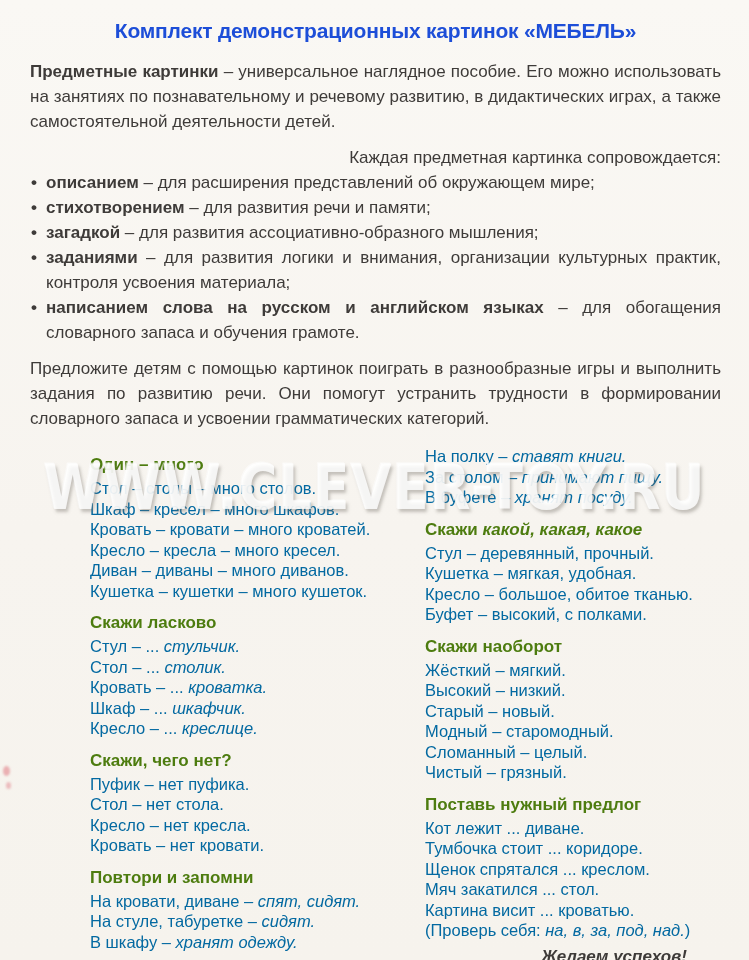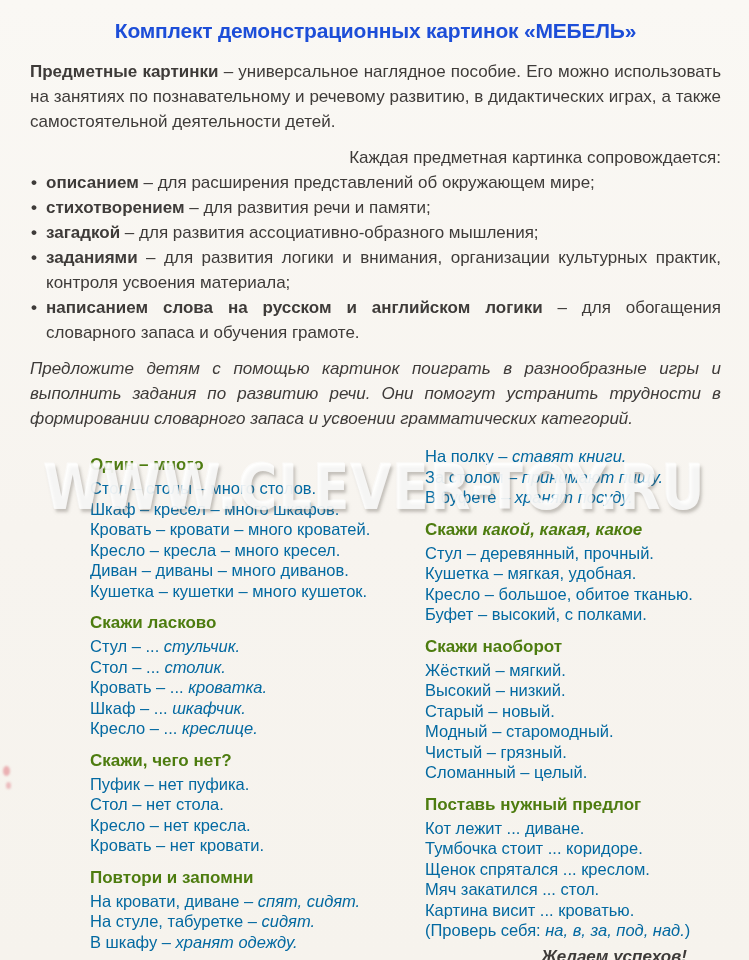--- a/index.html
+++ b/index.html
@@ -12,21 +12,21 @@
   .title{
     margin:0;font-size:21px;line-height:26px;font-weight:bold;text-align:center;
     color:#1d4ed8;letter-spacing:-0.2px;
   }
   .intro{margin:15px 0 0;font-size:17px;line-height:25px;text-align:justify;}
   .intro b,.b-lead{font-weight:bold;color:#39settings363432;}
   .acc-intro{margin:11px 0 0;font-size:17px;line-height:25px;text-align:right;}
   .bullets{margin:0;padding:0;list-style:none;font-size:17px;line-height:25px;text-align:justify;}
   .bullet{position:relative;padding-left:16px;}
   .bullet::before{content:"•";position:absolute;left:1px;font-weight:bold;}
-  .para2{margin:11px 0 0;font-size:17px;line-height:25px;text-align:justify;font-style:italic;}
+  .para2{margin:11px 0 0;font-size:17px;line-height:25px;text-align:justify;}
 
   .cols{display:flex;margin-top:15px;padding:0 20px 0 60px;}
   .col-left{width:335px;flex:none;}
   .col-right{flex:1;min-width:0;}
   .section{margin-top:11px;}
   .section:first-child{margin-top:0;}
   .sec-h{margin:8px 0 3px;font-size:17px;line-height:21px;font-weight:bold;color:#4d7c0f;}
   .sec-h em{font-style:italic;}
   .line{margin:0;font-size:16.5px;line-height:20.5px;color:#0369a1;}
   .line em{font-style:italic;}
@@ -59,21 +59,21 @@
 
   <ul class="bullets">
   <li class="bullet"><b class="b-lead">описанием</b><span> – для расширения представлений об окружающем мире;</span></li>
 
   <li class="bullet"><b class="b-lead">стихотворением</b><span> – для развития речи и памяти;</span></li>
 
   <li class="bullet"><b class="b-lead">загадкой</b><span> – для развития ассоциативно-образного мышления;</span></li>
 
   <li class="bullet"><b class="b-lead">заданиями</b><span> – для развития логики и внимания, организации культурных практик, контроля усвоения материала;</span></li>
 
-  <li class="bullet"><b class="b-lead">написанием слова на русском и английском логики</b><span> – для обогащения словарного запаса и обучения грамоте.</span></li>
+  <li class="bullet"><b class="b-lead">написанием слова на русском и английском языках</b><span> – для обогащения словарного запаса и обучения грамоте.</span></li>
 </ul>
 
   <p class="para2">Предложите детям с помощью картинок поиграть в разнообразные игры и выполнить задания по развитию речи. Они помогут устранить трудности в формировании словарного запаса и усвоении грамматических категорий.</p>
 
   <div class="cols">
     <div class="col-left">
       <div id="col-left-sections">
   <div class="section">
     <h3 class="sec-h"><span class="h-pre">Один – много</span><em class="h-it"></em></h3>
     <div class="sec-lines">
@@ -162,23 +162,23 @@
     <h3 class="sec-h"><span class="h-pre">Скажи наоборот</span><em class="h-it"></em></h3>
     <div class="sec-lines">
   <p class="line"><span class="l-pre">Жёсткий – мягкий.</span><em class="l-it"></em><span class="l-post"></span></p>
 
   <p class="line"><span class="l-pre">Высокий – низкий.</span><em class="l-it"></em><span class="l-post"></span></p>
 
   <p class="line"><span class="l-pre">Старый – новый.</span><em class="l-it"></em><span class="l-post"></span></p>
 
   <p class="line"><span class="l-pre">Модный – старомодный.</span><em class="l-it"></em><span class="l-post"></span></p>
 
+  <p class="line"><span class="l-pre">Сломанный – целый.</span><em class="l-it"></em><span class="l-post"></span></p>
+
   <p class="line"><span class="l-pre">Чистый – грязный.</span><em class="l-it"></em><span class="l-post"></span></p>
-
-  <p class="line"><span class="l-pre">Сломанный – целый.</span><em class="l-it"></em><span class="l-post"></span></p>
 </div>
   </div>
 
   <div class="section">
     <h3 class="sec-h"><span class="h-pre">Поставь нужный предлог</span><em class="h-it"></em></h3>
     <div class="sec-lines">
   <p class="line"><span class="l-pre">Кот лежит ... диване.</span><em class="l-it"></em><span class="l-post"></span></p>
 
   <p class="line"><span class="l-pre">Тумбочка стоит ... коридоре.</span><em class="l-it"></em><span class="l-post"></span></p>
 

